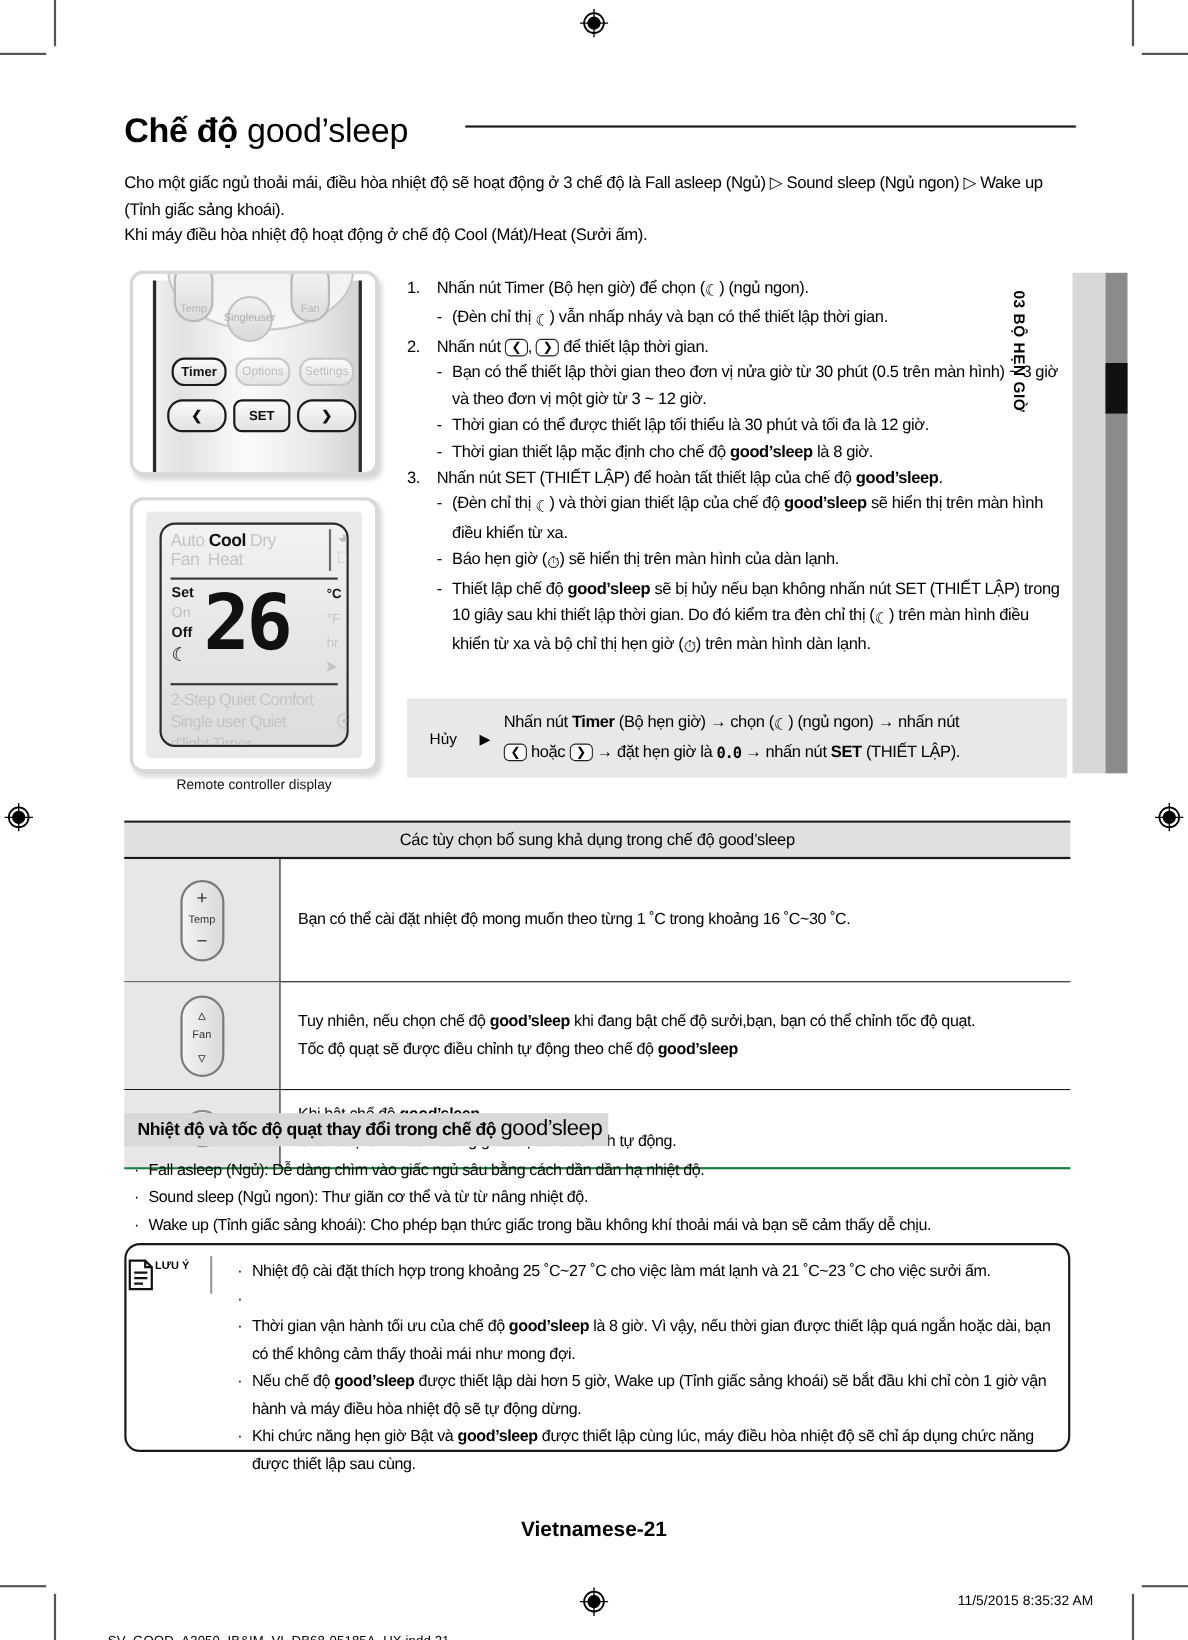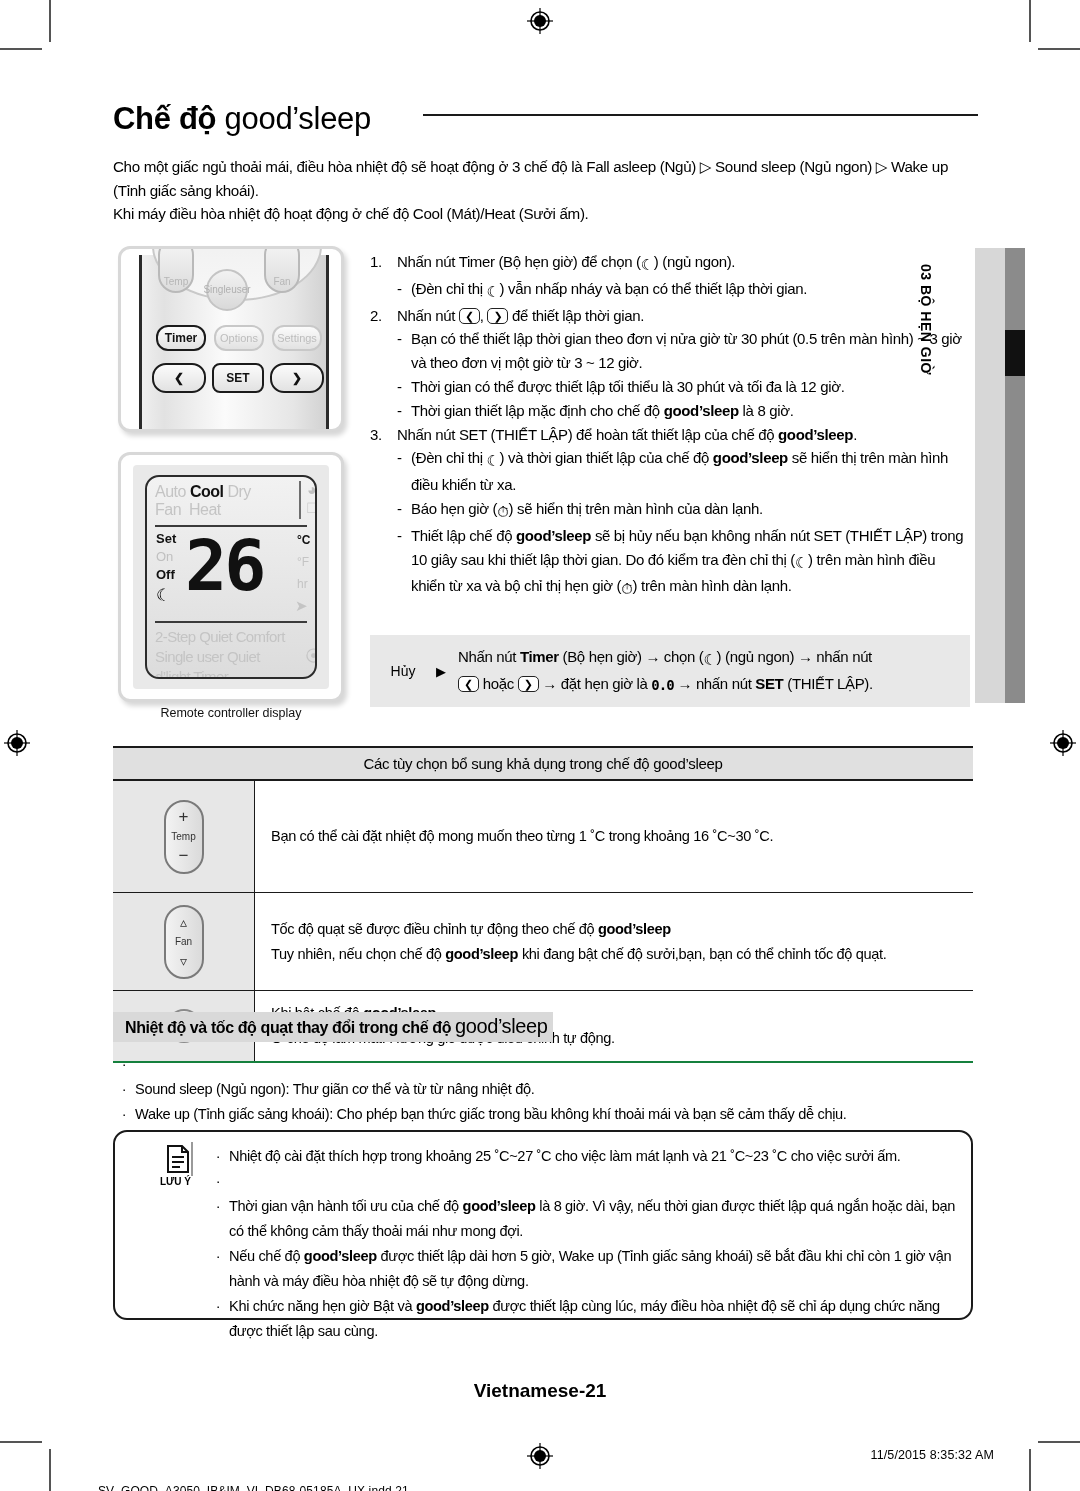--- a/index.html
+++ b/index.html
@@ -227,21 +227,21 @@
   .bullet .dot { width: 22px; flex: 0 0 22px; text-align: center; }
 
   
   .note-box {
     position: absolute; left: 113px; top: 1130px; width: 860px; height: 190px;
     border: 2px solid #1a1a1a; border-radius: 14px;
     display: flex;
   }
   .note-icon-wrap {
     position: absolute; left: 0; top: 0; width: 76px; height: 72px;
-    display: flex; flex-direction: column; align-items: flex-end; padding-top: 12px;
+    display: flex; flex-direction: row; align-items: flex-start; padding-top: 12px;
   }
   .note-divider {
     position: absolute; left: 76px; top: 10px; width: 1.5px; height: 34px; background: #9a9a9a;
   }
   .note-label { font-size: 10px; font-weight: 700; margin-top: 2px; }
   .note-list {
     flex: 1; padding: 12px 16px 8px 16px;
     font-size: 14.6px; line-height: 25px; letter-spacing: -0.35px;
     margin-left: 76px;
   }
@@ -524,24 +524,24 @@
     <div class="opt-row" style="min-height:98px;">
       <div class="opt-icon">
         <div class="pillbtn">
           <span style="font-size:14px;">▵</span>
           <span>Fan</span>
           <span style="font-size:14px;">▿</span>
         </div>
       </div>
       <div class="opt-txt">
         <div>
+          <span>Tuy nhiên, nếu chọn chế độ </span><b class="gs">good’sleep</b><span> khi đang bật chế độ sưởi,bạn, bạn có thể chỉnh tốc độ quạt.</span>
+        </div>
+        <div>
           <span>Tốc độ quạt sẽ được điều chỉnh tự động theo chế độ </span><b class="gs">good’sleep</b>
-        </div>
-        <div>
-          <span>Tuy nhiên, nếu chọn chế độ </span><b class="gs">good’sleep</b><span> khi đang bật chế độ sưởi,bạn, bạn có thể chỉnh tốc độ quạt.</span>
         </div>
       </div>
     </div>
 
     <div class="opt-row" style="min-height:70px;">
       <div class="opt-icon">
         <div class="swingbtn">
           <span style="font-size:15px;color:#555;">➤</span>
         </div>
       </div>
@@ -554,20 +554,21 @@
     </div>
   </div>
 
   <div class="sec-head">
     <span>Nhiệt độ và tốc độ quạt thay đổi trong chế độ </span><span class="big gs-lt">good’sleep</span>
   </div>
 
   <div class="bullets">
     <div class="bullet">
       <div class="dot">·</div>
+      <div>Fall asleep (Ngủ): Dễ dàng chìm vào giấc ngủ sâu bằng cách dần dần hạ nhiệt độ.</div>
     </div>
     <div class="bullet">
       <div class="dot">·</div>
       <div>Sound sleep (Ngủ ngon): Thư giãn cơ thể và từ từ nâng nhiệt độ.</div>
     </div>
     <div class="bullet">
       <div class="dot">·</div>
       <div>Wake up (Tỉnh giấc sảng khoái): Cho phép bạn thức giấc trong bầu không khí thoải mái và bạn sẽ cảm thấy dễ chịu.</div>
     </div>
   </div>

